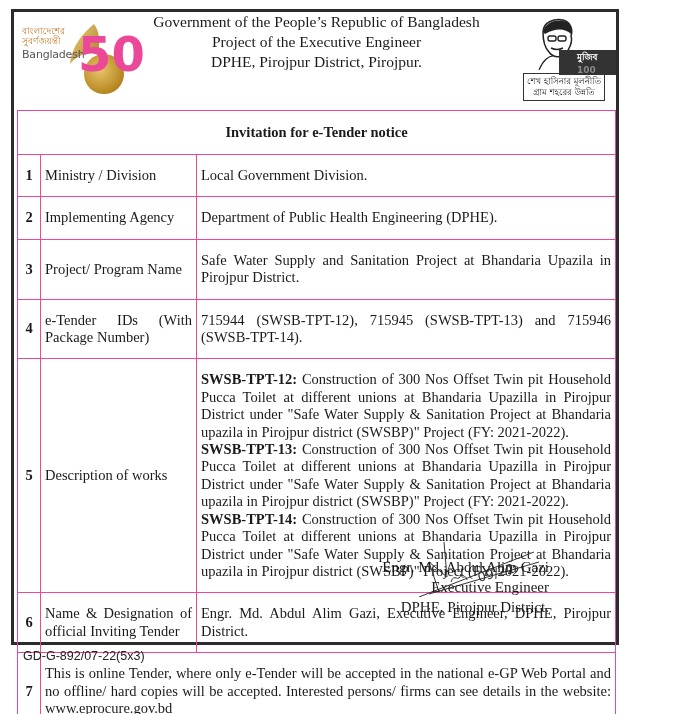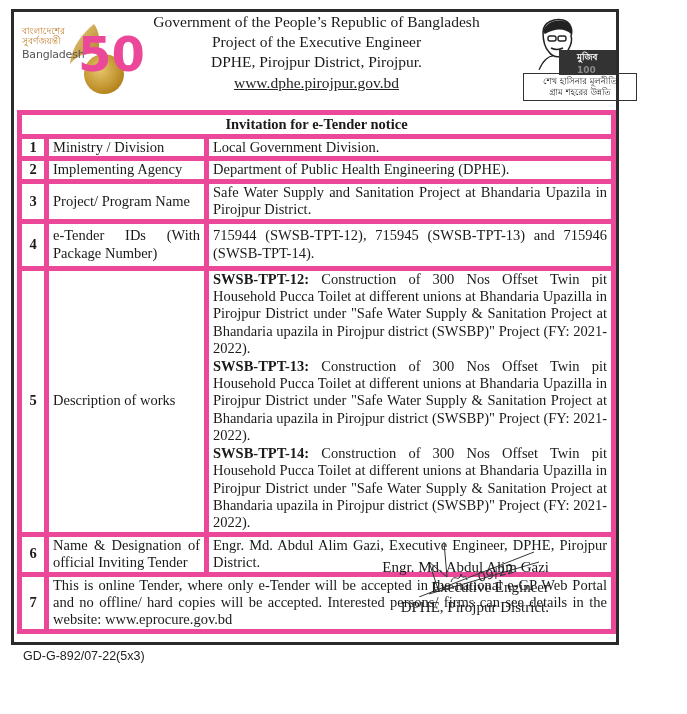--- a/index.html
+++ b/index.html
@@ -21,24 +21,24 @@
   .title-block { position: absolute; left: 130px; top: 0px; width: 345px; text-align: center; }
   .title-block .t { font-size: 15.5px; line-height: 20px; }
   .title-block .url { font-size: 15.5px; line-height: 22px; text-decoration: underline; color: #222; }
   .logo-right { position: absolute; left: 505px; top: 6px; width: 90px; height: 90px; }
   .portrait { position: absolute; left: 16px; top: 0px; width: 44px; height: 52px; }
   .mujib100 { position: absolute; left: 40px; top: 32px; font-family: "DejaVu Sans", sans-serif;
               font-size: 9px; font-weight: bold; color: #fff; background: #333; padding: 0 18px; }
   .mujib100 .n { color: #888; background: transparent; }
   .slogan { position: absolute; left: 4px; top: 55px; width: 80px; border: 1px solid #333;
             font-family: "DejaVu Sans", sans-serif; font-size: 8.5px; line-height: 11px;
-            text-align: center; padding: 2px 16px; }
+            text-align: center; padding: 2px 0; }
   table.notice { position: absolute; left: 3px; top: 98px; width: 599px; border-collapse: collapse;
                  font-size: 14.5px; line-height: 17.4px; }
-  table.notice td { border: 5px solid #ec4899; padding: 0 4px; vertical-align: middle; }
+  table.notice td { border: 1px solid #ec4899; padding: 12px 4px; vertical-align: middle; }
   td.title-cell { text-align: center; font-weight: bold; font-size: 14.5px; height: 19px; padding: 0; }
   td.num { width: 14px; text-align: center; font-weight: bold; padding: 0 2px; }
   td.label { width: 147px; text-align: justify; }
   td.value { text-align: justify; }
   .bold { font-weight: bold; }
   .work-item { display: block; }
   .sign-block { position: absolute; left: 365px; top: 545px; width: 170px; text-align: right;
                 font-size: 15px; line-height: 20px; }
   .signature { position: absolute; left: 385px; top: 530px; width: 140px; height: 55px; }
   .ref-code { position: absolute; left: 9px; top: 613px; font-family: "Liberation Sans", sans-serif;
@@ -66,21 +66,20 @@
       </svg>
       <div class="gold-circle"></div>
       <div class="bd">Bangladesh</div>
       <div class="fifty">50</div>
     </div>
 
     <div class="title-block">
       <div class="t">Government of the People’s Republic of Bangladesh</div>
       <div class="t">Project of the Executive Engineer</div>
       <div class="t">DPHE, Pirojpur District, Pirojpur.</div>
-      <div class="url">www.dphe.pirojpur.gov.bd</div>
     </div>
 
     <div class="logo-right">
       <svg class="portrait" viewBox="0 0 44 52">
         <path d="M8 14 C8 4 20 0 28 2 C36 4 38 12 36 18 C38 24 34 32 30 36 C26 40 18 40 14 34 C10 30 8 22 8 14 Z" fill="#fff" stroke="#222" stroke-width="1.5"></path>
         <path d="M8 14 C10 4 22 0 32 4 C36 8 38 12 36 16 C30 10 20 10 10 16 Z" fill="#222"></path>
         <rect x="13" y="18" width="8" height="5" rx="2" fill="none" stroke="#222" stroke-width="1.4"></rect>
         <rect x="23" y="18" width="8" height="5" rx="2" fill="none" stroke="#222" stroke-width="1.4"></rect>
         <path d="M16 30 C20 32 24 32 28 30" stroke="#222" stroke-width="1.5" fill="none"></path>
         <path d="M4 52 C8 42 14 38 18 38 M40 52 C36 44 32 40 28 38" stroke="#222" stroke-width="1.2" fill="none"></path>

